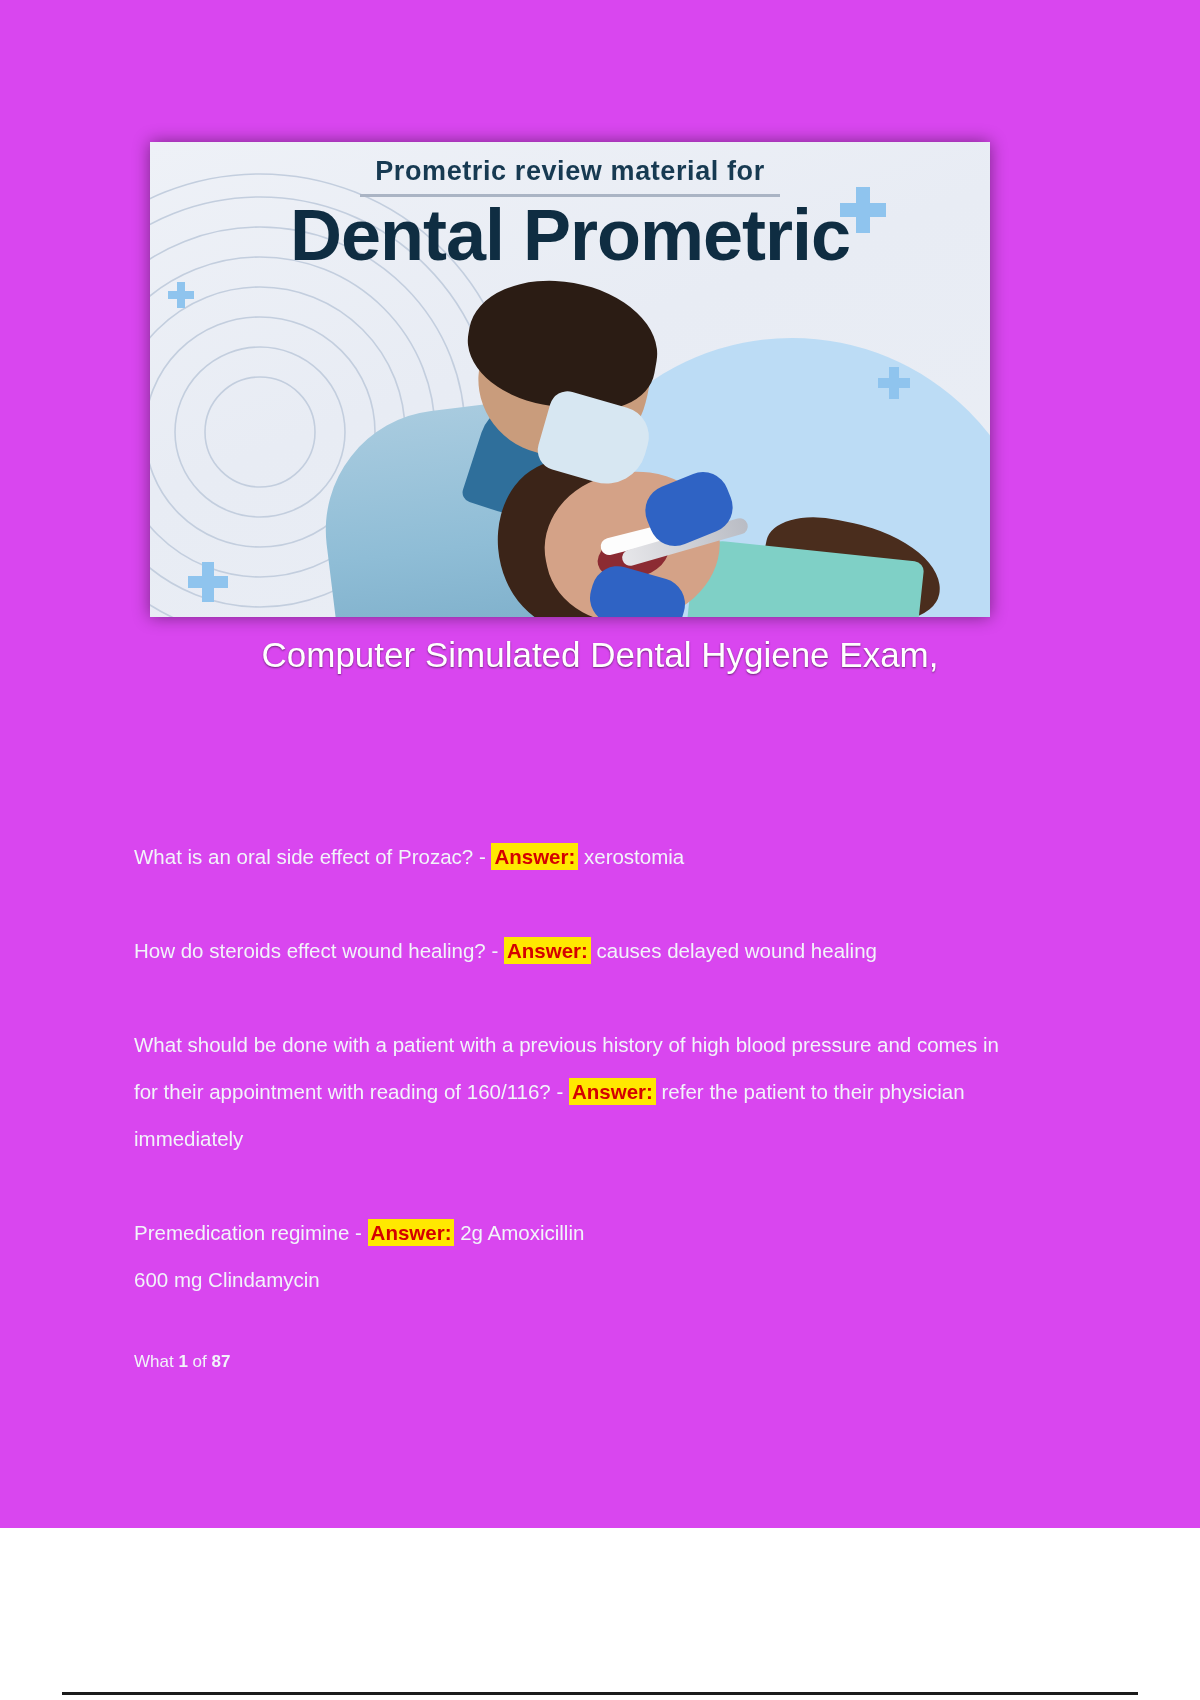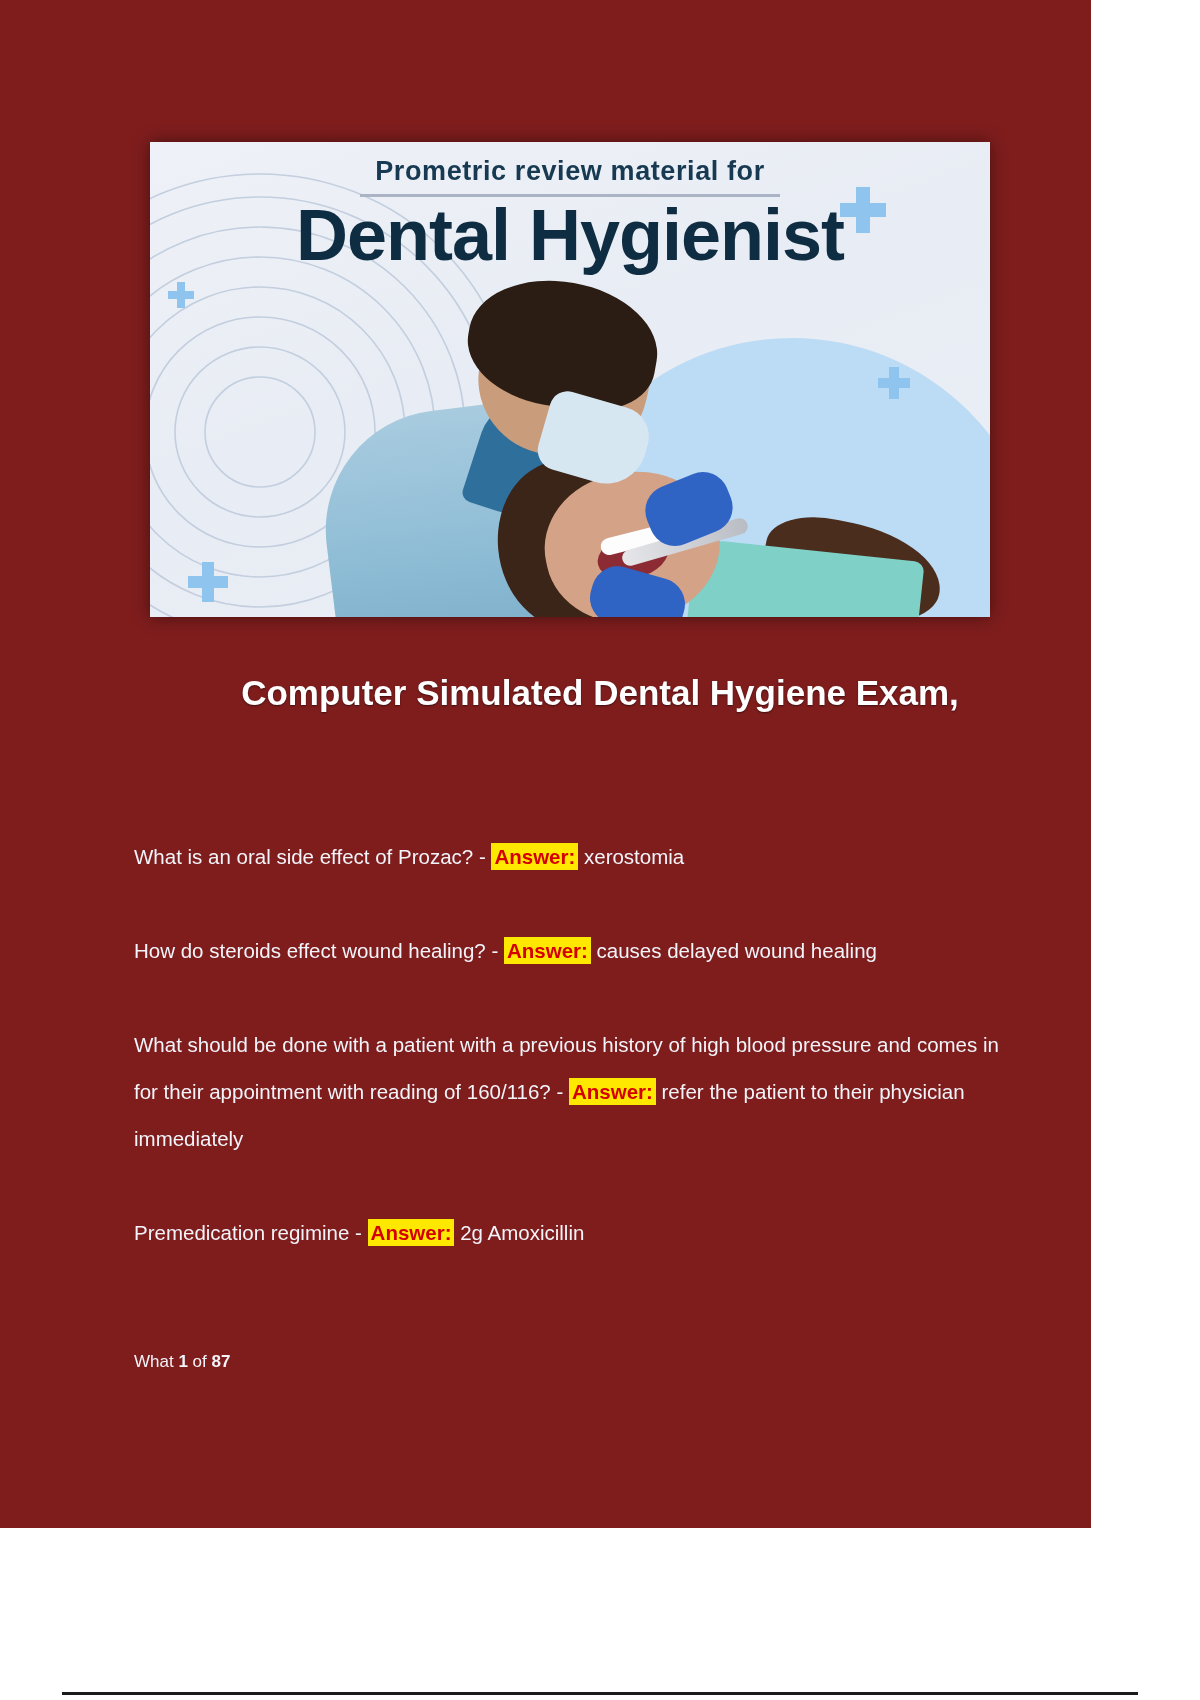--- a/index.html
+++ b/index.html
@@ -3,22 +3,22 @@
 <meta charset="utf-8">
 <style>
   * { margin:0; padding:0; box-sizing:border-box; }
   html,body { width:1200px; height:1700px; }
   body {
     background:#ffffff;
     font-family:"Liberation Sans", sans-serif;
     -webkit-font-smoothing:antialiased;
   }
   .page {
-    position:absolute; left:0; top:0; width:1091px; height:1528px;
-    background:#7f1d1d;
+    position:absolute; left:0; top:0; width:1200px; height:1528px;
+    background:#d946ef;
     overflow:hidden;
   }
 
   
   .cover {
     position:absolute; left:150px; top:142px; width:840px; height:475px;
     background:linear-gradient(160deg,#eef1f7 0%,#e8ecf4 45%,#eaeef5 100%);
     overflow:hidden;
     box-shadow:0 0 16px rgba(0,0,0,.45);
   }
@@ -133,23 +133,22 @@
   .chair-arm {
     position:absolute; left:186px; top:470px; width:120px; height:40px;
     background:#b5651d; border-radius:10px;
   }
 
   
   .doc-title {
     position:absolute; left:120px; top:628px; width:960px;
     text-align:center;
     color:#ffffff;
-    font-size:35px; font-weight:bold; line-height:1.55;
+    font-size:35px; font-weight:normal; line-height:1.55;
     text-shadow:0 1px 2px rgba(0,0,0,.5);
-    margin-top:38px;
   }
 
   
   .body-text {
     position:absolute; left:134px; top:833px; width:880px;
     color:#f2f4fa;
     font-size:20.5px;
     line-height:47px;
   }
   .qa-block { margin-bottom:47px; }
@@ -222,21 +221,21 @@
       <div class="dentist-head"></div>
       <div class="dentist-hair"></div>
       <div class="mask"></div>
       <div class="instrument"></div>
       <div class="glove-a"></div>
       <div class="glove-b"></div>
     </div>
 
     <div class="cover-title-small">Prometric review material for</div>
     <div class="cover-title-rule"></div>
-    <div class="cover-title-big">Dental Hygienist</div>
+    <div class="cover-title-big">Dental Prometric</div>
   </div>
 
   <div class="doc-title">
     <div>Computer Simulated Dental Hygiene Exam,</div>
   </div>
 
   <div class="body-text">
 
     <div class="qa-block">
       <span>What is an oral side effect of Prozac? - </span><span class="answer-tag">Answer:</span><span> xerostomia</span>
@@ -245,20 +244,21 @@
     <div class="qa-block">
       <span>How do steroids effect wound healing? - </span><span class="answer-tag">Answer:</span><span> causes delayed wound healing</span>
     </div>
 
     <div class="qa-block">
       <span>What should be done with a patient with a previous history of high blood pressure and comes in for their appointment with reading of 160/116? - </span><span class="answer-tag">Answer:</span><span> refer the patient to their physician immediately</span>
     </div>
 
     <div class="qa-block">
       <span>Premedication regimine - </span><span class="answer-tag">Answer:</span><span> 2g Amoxicillin</span>
+      <span class="qa-line">600 mg Clindamycin</span>
     </div>
 
   </div>
 
   <div class="page-footer">
     <span>What </span><b>1</b><span> of </span><b>87</b>
   </div>
 
 </div>
 

